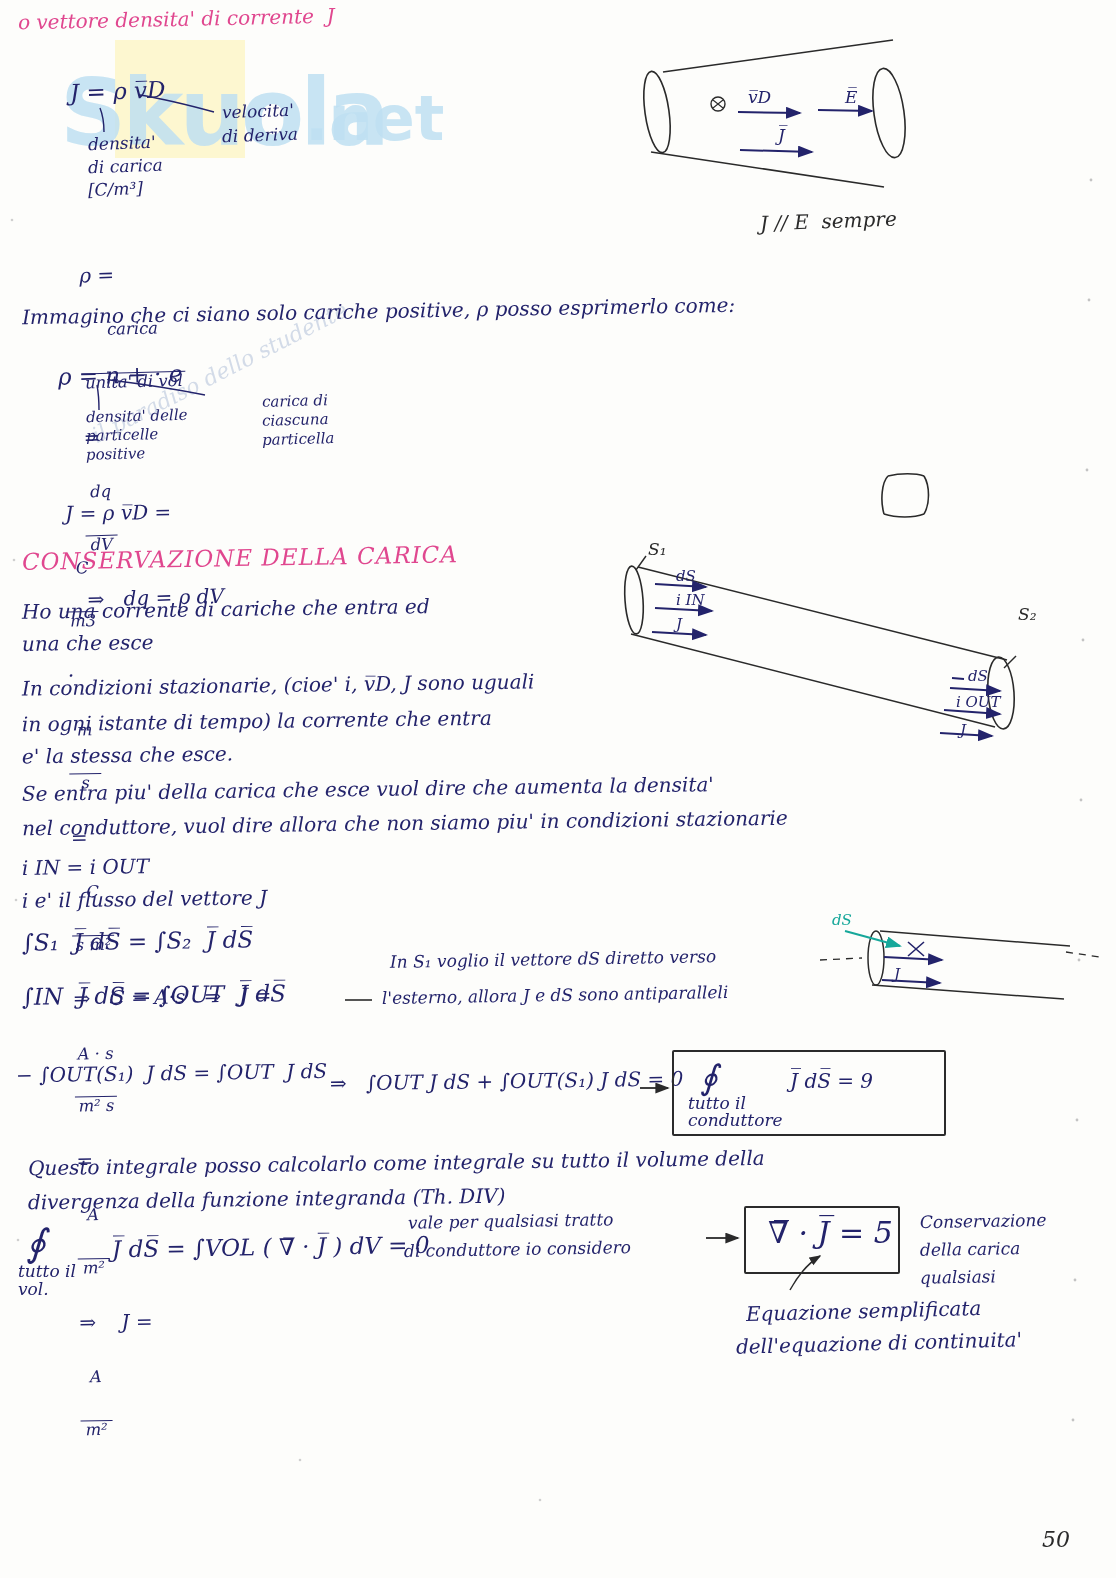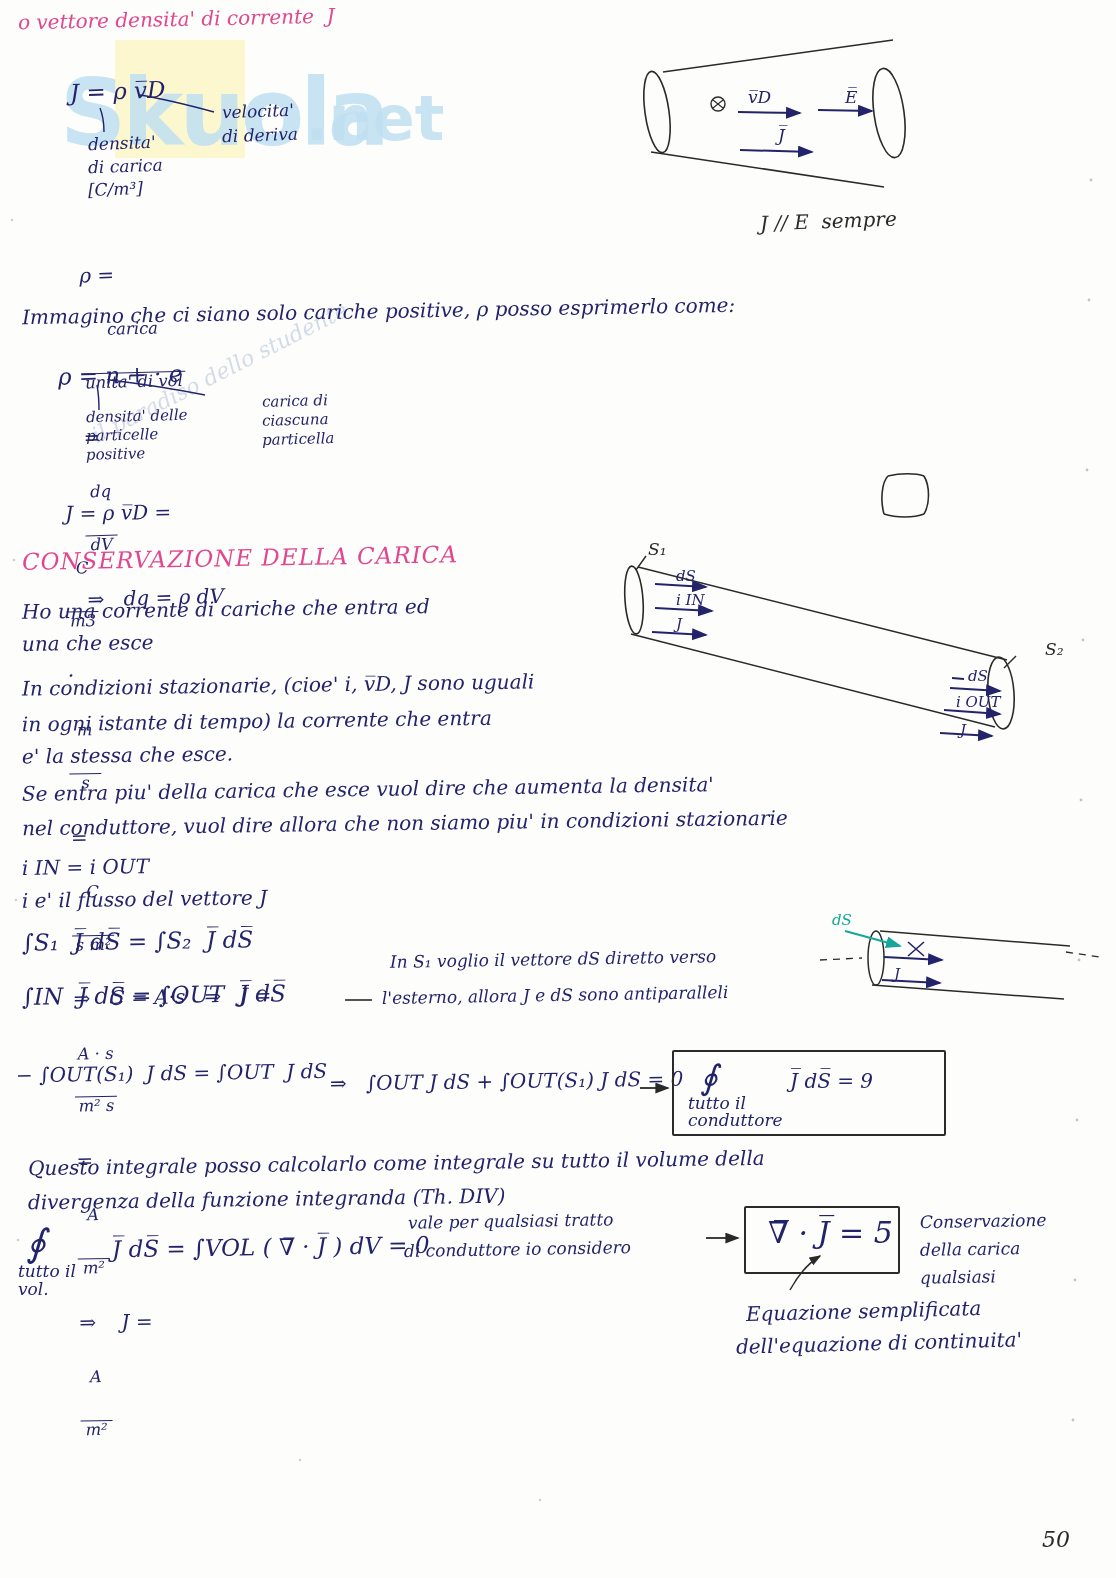--- a/index.html
+++ b/index.html
@@ -337,21 +337,21 @@
   <div class="hw blue md" style="left:920px; top:1268px; transform: rotate(-1deg);">qualsiasi</div>
 
   <div class="hw blue lg" style="left:746px; top:1300px; transform: rotate(-1.5deg);">Equazione semplificata</div>
   <div class="hw blue lg" style="left:736px; top:1332px; transform: rotate(-1.5deg);">dell'equazione di continuita'</div>
 
   <div class="hw black md" style="left:648px; top:540px;">S₁</div>
   <div class="hw blue sm" style="left:676px; top:568px;">dS</div>
   <div class="hw blue sm" style="left:676px; top:592px;">i IN</div>
   <div class="hw blue sm" style="left:676px; top:616px;">J</div>
 
-  <div class="hw black md" style="left:1018px; top:640px;margin-left:27px;">S₂</div>
+  <div class="hw black md" style="left:1018px; top:605px;">S₂</div>
   <div class="hw blue sm" style="left:968px; top:668px;">dS</div>
   <div class="hw blue sm" style="left:956px; top:694px;">i OUT</div>
   <div class="hw blue sm" style="left:960px; top:722px;">J</div>
 
   <div class="hw teal sm" style="left:832px; top:912px;">dS</div>
   <div class="hw blue sm" style="left:894px; top:966px;">J</div>
 
   <div class="pagenum">50</div>
 
 </div>

